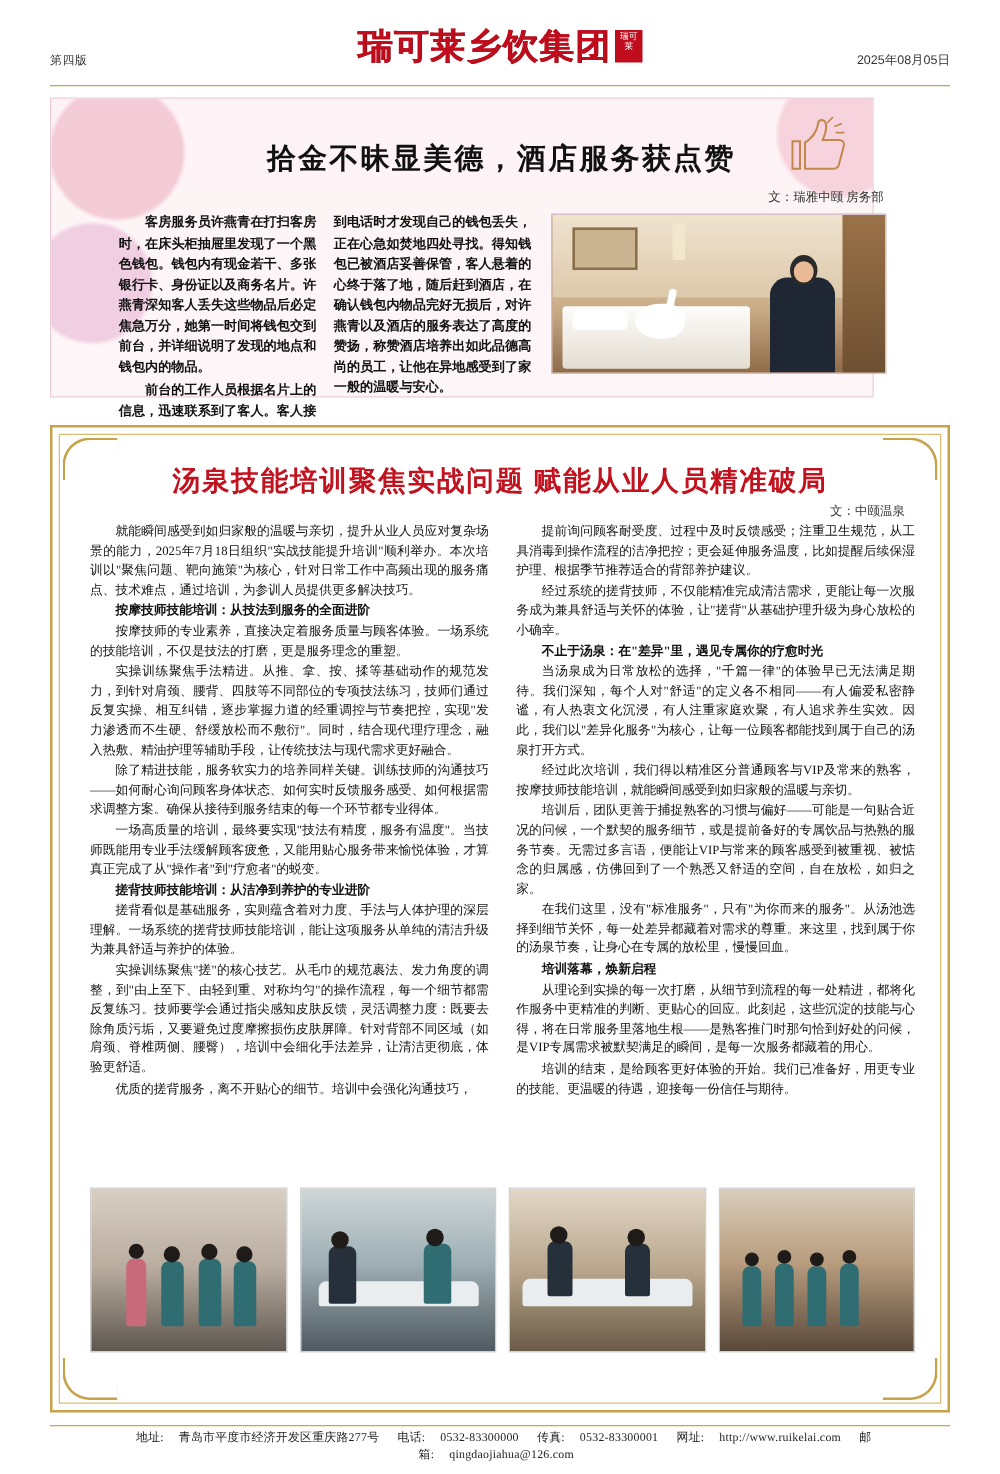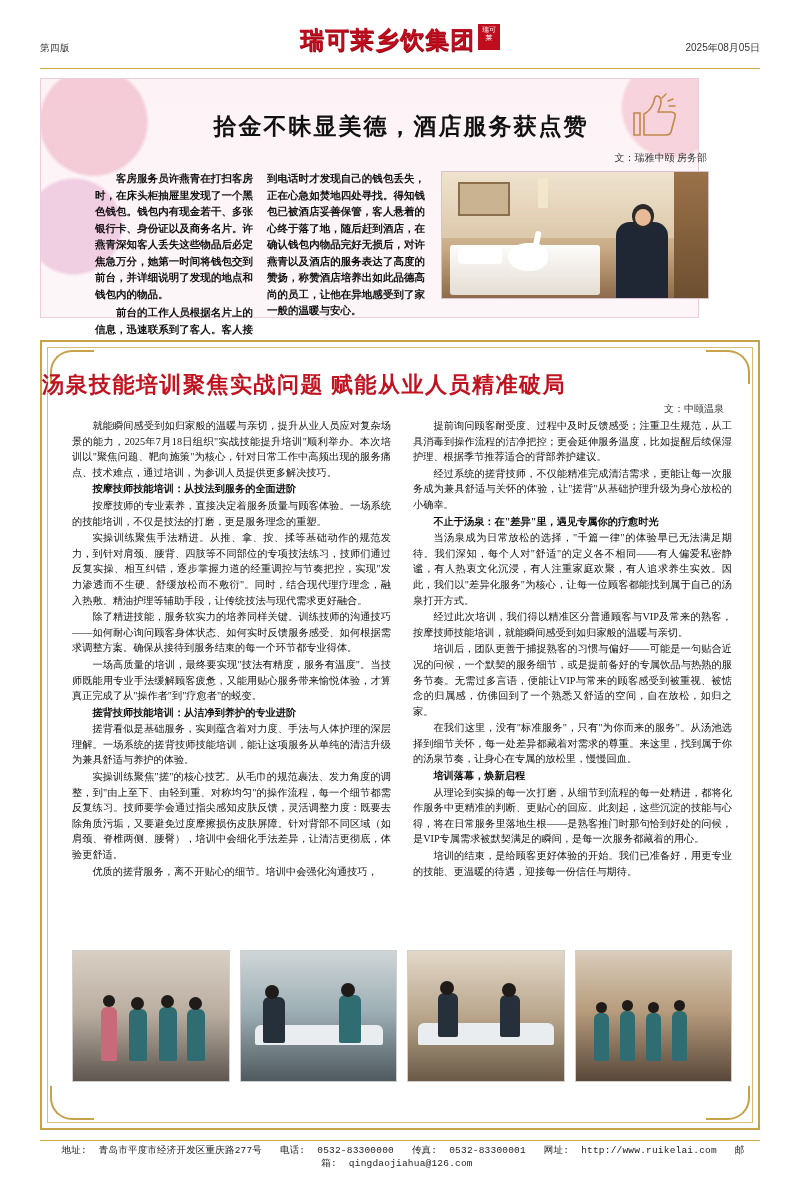--- a/index.html
+++ b/index.html
@@ -45,21 +45,21 @@
   .masthead-center {
     position: absolute;
     left: 50%;
     transform: translateX(-50%);
     top: -4px;
     display: flex;
     align-items: flex-end;
     gap: 3px;
   }
   .masthead-title {
-    font-size: 24px;
+    font-size: 28px;
     font-weight: bold;
     color: #c00d1e;
     font-family: "Liberation Serif", serif;
     letter-spacing: 1px;
     line-height: 1;
     text-shadow: 0.5px 0.5px 0 #8d0712;
   }
   .masthead-seal {
     width: 22px; height: 26px;
     background: #c00d1e;
@@ -215,21 +215,21 @@
     border-radius: 50% 50% 0 0;
   }
   .corner.tl { left: 8px; top: 8px; border-right: none; border-bottom: none; border-radius: 22px 0 0 0; }
   .corner.tr { right: 8px; top: 8px; border-left: none; border-bottom: none; border-radius: 0 22px 0 0; }
   .corner.bl { left: 8px; bottom: 8px; border-right: none; border-top: none; border-radius: 0 0 0 22px; }
   .corner.br { right: 8px; bottom: 8px; border-left: none; border-top: none; border-radius: 0 0 22px 0; }
 
   .art2-title {
     position: absolute;
     left: 0; right: 0; top: 28px;
-    text-align: left;
+    text-align: center;
     font-size: 22px;
     font-weight: bold;
     color: #c0131f;
     letter-spacing: 1.5px;
   }
   .art2-byline {
     position: absolute;
     right: 34px; top: 60px;
     font-size: 10px;
     color: #333;
@@ -283,21 +283,21 @@
     width: 720px; height: 1px;
     background: #c9a84c;
   }
   .footer {
     position: absolute;
     left: 40px; top: 1144px;
     width: 720px;
     text-align: center;
     font-size: 9.5px;
     color: #222;
-    font-family: Liberation Mono, monospace;
+    font-family: Liberation Serif, serif;
     letter-spacing: 0.2px;
   }
   .footer span { margin: 0 6px; }
 </style>
 </head>
 <body>
 
 <div class="page">
 
   <div class="masthead">

